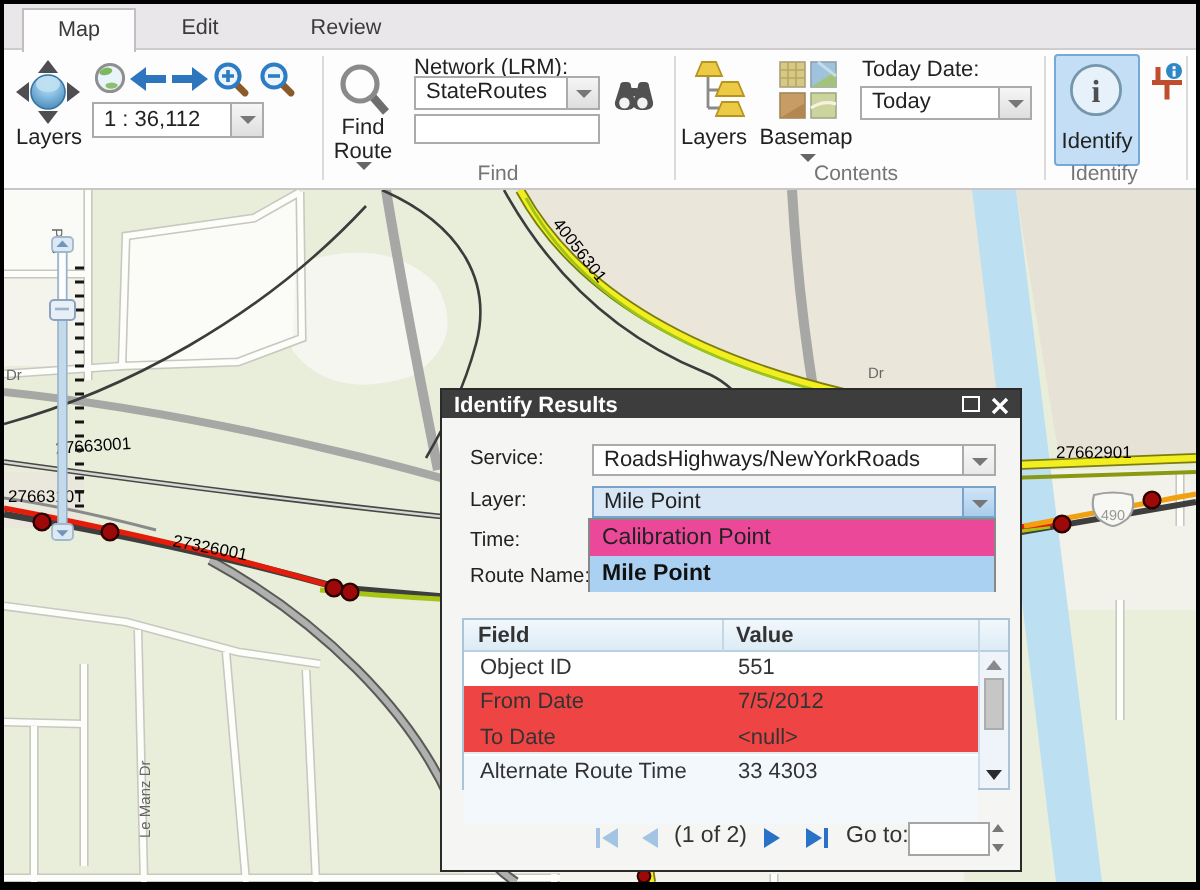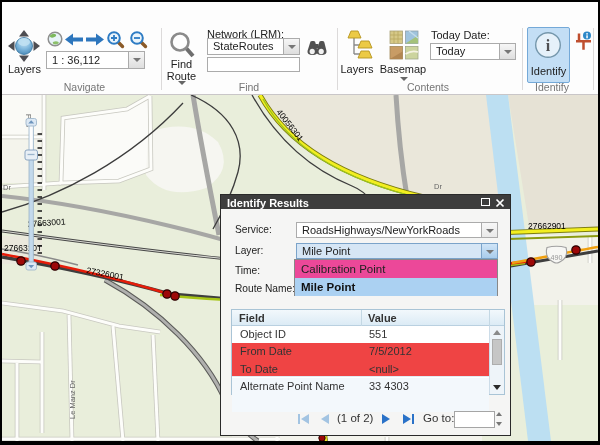--- a/index.html
+++ b/index.html
@@ -21,20 +21,25 @@
 .cbtn{position:absolute;right:0;top:0;bottom:0;width:16px;background:linear-gradient(#f6f6f6,#dedede);border-left:1px solid #ababab}
 .cbtn:after{content:"";position:absolute;left:4px;top:6px;border-left:4px solid transparent;border-right:4px solid transparent;border-top:4px solid #777}
 .btnlabel{position:absolute;font-size:11px;color:#222;text-align:center}
 .plabel{position:absolute;font-size:10.2px;color:#222}
 .trow{position:absolute;left:0;width:257px;height:34px;border-bottom:1px solid #e1ebf2}
 .tf{position:absolute;left:8px;top:2px;font-size:11px;color:#333}
 .tv{position:absolute;left:137px;top:2px;font-size:11px;color:#333}
 </style>
 </head><body>
 <div id="app">
+  <div id="tabbar">
+    <div class="tab" id="tab-map">Map</div>
+    <div class="tab" id="tab-edit">Edit</div>
+    <div class="tab" id="tab-review">Review</div>
+  </div>
   <div id="ribbon">
 
     <svg width="150" height="58" style="position:absolute;left:-2px;top:2px" viewBox="0 0 150 58">
       <defs>
         <radialGradient id="sph" cx="0.5" cy="0.3" r="0.8">
           <stop offset="0" stop-color="#c9e6f6"></stop>
             <stop offset="0.5" stop-color="#7db6dc"></stop>
             <stop offset="1" stop-color="#3f7fae"></stop>
         </radialGradient>
       </defs>
@@ -57,25 +62,24 @@
       <path d="M104 12.5 l-8 -6 v4 h-10 v4 h10 v4 z" fill="#2d76bd"></path>
 
       <line x1="118" y1="15" x2="122.5" y2="19.5" stroke="#8a5a28" stroke-width="3.4" stroke-linecap="round"></line>
       <circle cx="114" cy="11" r="5.8" fill="#ecf5fb" stroke="#2e7cc4" stroke-width="2"></circle>
       <path d="M111 11 h6 M114 8 v6" stroke="#2e7cc4" stroke-width="1.8"></path>
       <line x1="141" y1="15" x2="145.5" y2="19.5" stroke="#8a5a28" stroke-width="3.4" stroke-linecap="round"></line>
       <circle cx="137" cy="11" r="5.8" fill="#ecf5fb" stroke="#2e7cc4" stroke-width="2"></circle>
       <path d="M134 11 h6" stroke="#2e7cc4" stroke-width="1.8"></path>
     </svg>
     <div class="btnlabel" style="left:0px;top:38px;width:45px">Layers</div>
-    <div class="combo" style="left:44px;top:26px;width:99px;height:18px">
+    <div class="combo" style="left:44px;top:26px;width:86px;height:18px">
       <div class="ctext" style="top:2px">1 : 36,112</div>
         <div class="cbtn"></div>
     </div>
-    <div class="glabel" style="left:30px;width:105px">Navigate</div>
     <div class="vsep" style="left:159px"></div>
 
     <svg width="40" height="32" style="position:absolute;left:161px;top:4px" viewBox="0 0 40 32">
       <line x1="23" y1="19" x2="30" y2="27" stroke="#6e6e6e" stroke-width="4"></line>
       <circle cx="17" cy="13" r="8.5" fill="#fdfdfd" stroke="#8a8a8a" stroke-width="2.6"></circle>
     </svg>
     <div class="btnlabel" style="left:161px;top:33px;width:37px">Find<br>Route</div>
     <div style="position:absolute;left:176px;top:56px;border-left:4px solid transparent;border-right:4px solid transparent;border-top:4px solid #666"></div>
     <div class="rtext" style="left:205px;top:3px">Network (LRM):</div>
     <div class="combo" style="left:205px;top:13px;width:93px;height:17px">
@@ -340,21 +344,21 @@
         </div>
       <div class="trow" style="top:33px;background:#ef4444">
           <span class="tf">From Date</span>
           <span class="tv">7/5/2012</span>
         </div>
       <div class="trow" style="top:51px">
           <span class="tf">To Date</span>
           <span class="tv">&lt;null&gt;</span>
         </div>
       <div class="trow" style="top:68px;border-bottom:none;background:#f3f8fc">
-          <span class="tf">Alternate Point Name</span>
+          <span class="tf">Alternate Route Time</span>
           <span class="tv">33 4303</span>
         </div>
 
       <div style="position:absolute;right:0;top:16px;width:15px;height:68px;background:#eef4f9;border-left:1px solid #ccdce8">
         <div style="position:absolute;left:3px;top:4px;border-left:4px solid transparent;border-right:4px solid transparent;border-bottom:5px solid #8a8a8a"></div>
         <div style="position:absolute;left:2px;top:13px;width:10px;height:26px;background:#c6c6c6;border:1px solid #adadad"></div>
         <div style="position:absolute;left:3px;bottom:4px;border-left:4px solid transparent;border-right:4px solid transparent;border-top:5px solid #2a2a2a"></div>
       </div>
     </div>
 

